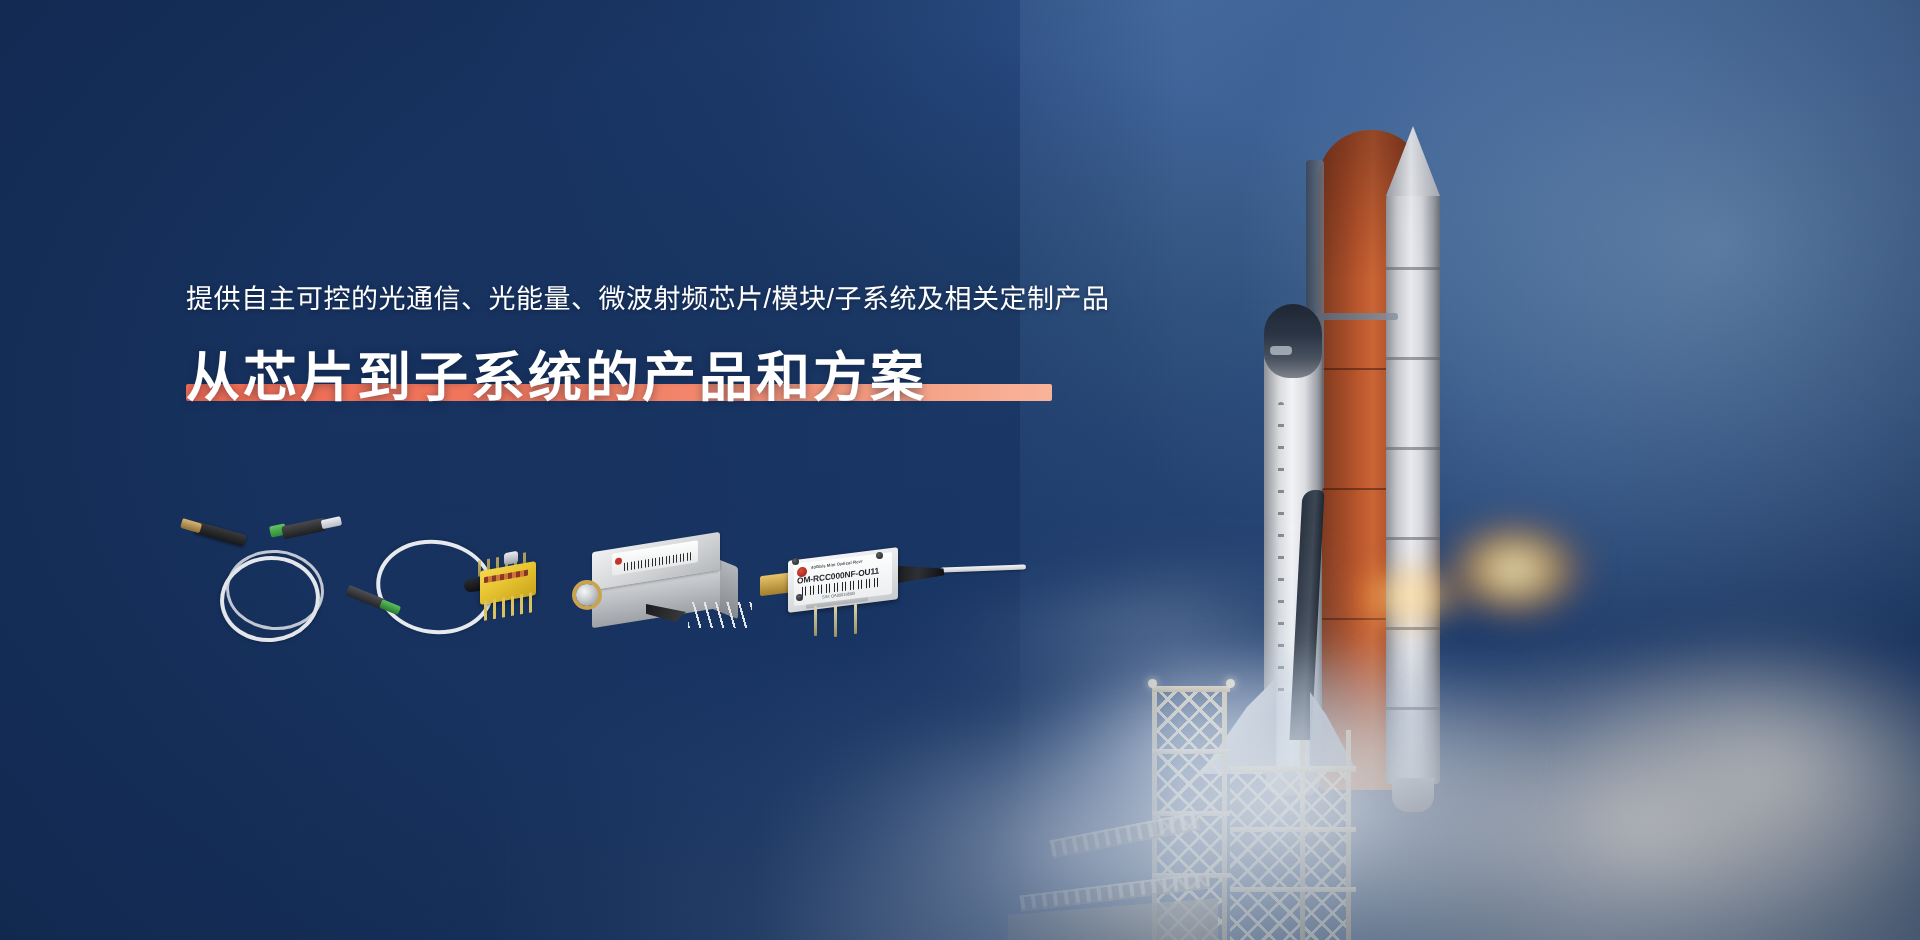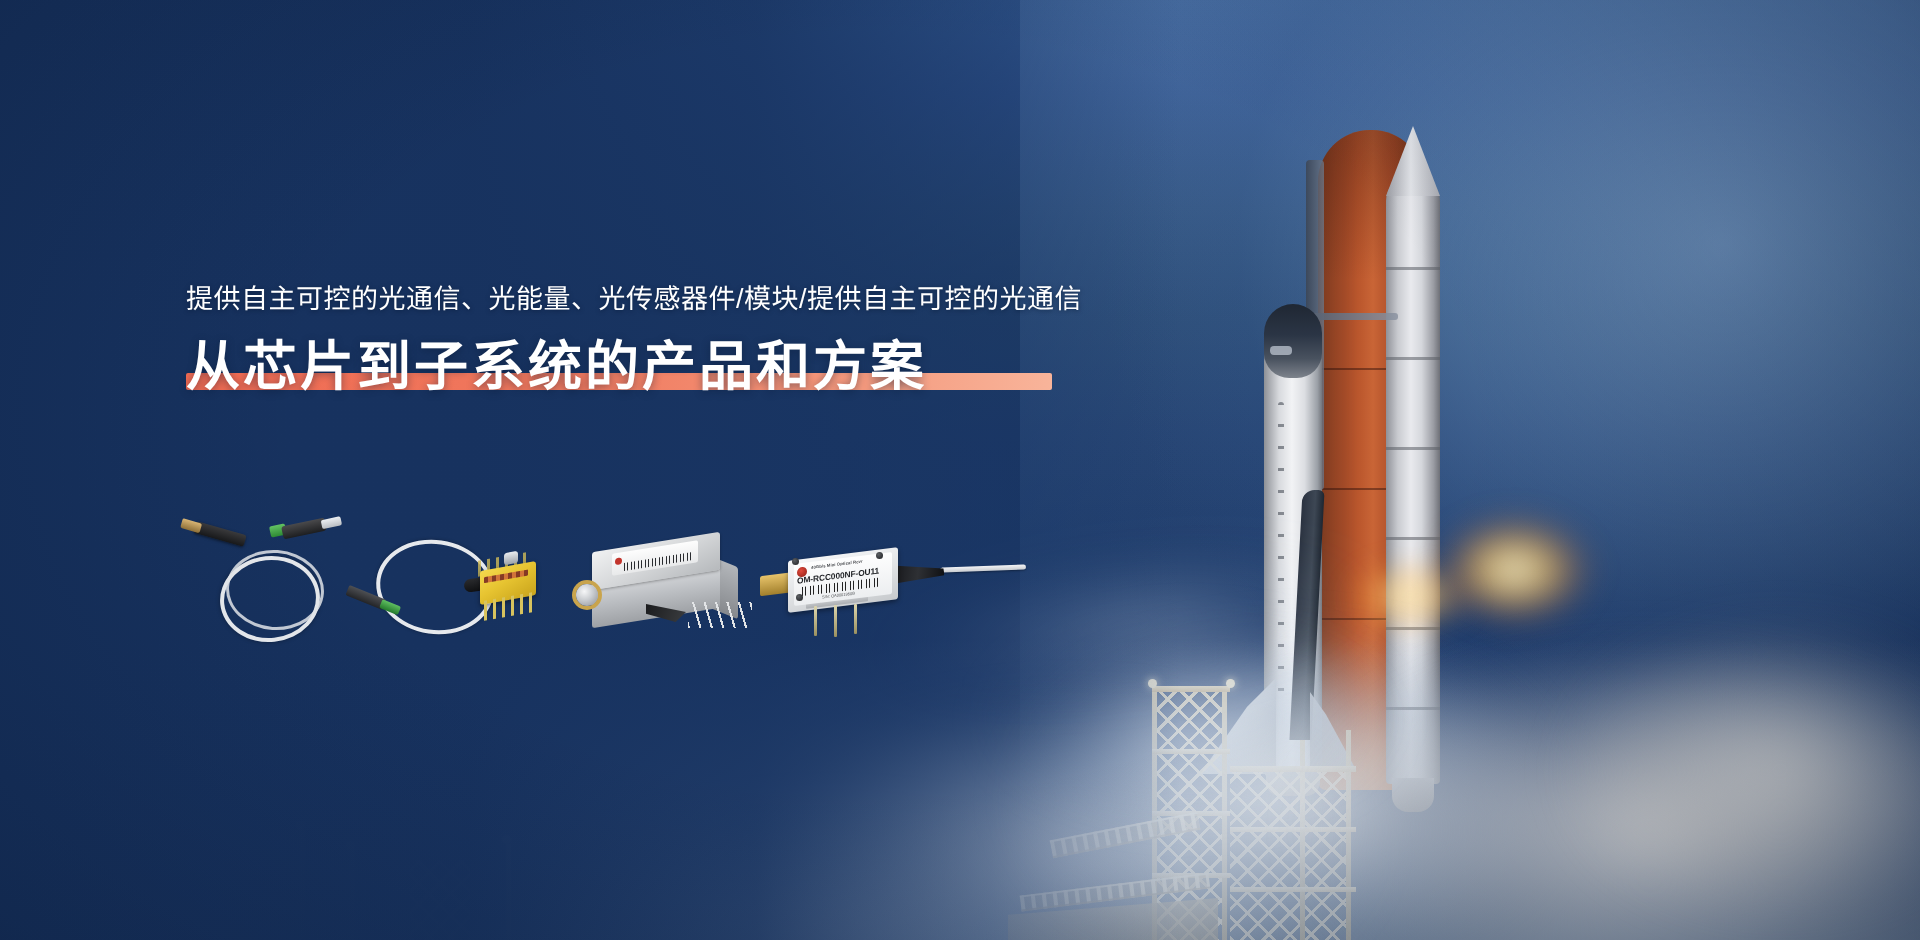--- a/index.html
+++ b/index.html
@@ -211,21 +211,21 @@
     letter-spacing:.5px;
     font-weight:400;
     text-shadow:0 1px 4px rgba(6,20,44,.55);
     white-space:nowrap;
   }
   .sub + .sub{margin-top:7px;}
 
   .headline-wrap{
     position:relative;
     display:inline-block;
-    margin-top:14px;
+    margin-top:25px;
   }
   .headline-bar{
     position:absolute;
     left:0;bottom:6px;
     height:17px;
     width:866px;
     background:linear-gradient(90deg,#ef6a52 0%,#f07a5f 46%,#f59a7e 78%,#f8b49a 100%);
     border-radius:2px;
   }
   .headline{
@@ -509,21 +509,21 @@
   <div class="smoke s2"></div>
   <div class="smoke s3"></div>
   <div class="smoke s4"></div>
   <div class="smoke s6"></div>
   <div class="smoke trail"></div>
 
   <div class="sky-left-fade"></div>
   <div class="vignette"></div>
 
   <div class="copy">
-    <div class="sub">提供自主可控的光通信、光能量、光传感器件/模块/提供自主可控的光通信</div>
+    <div class="sub">提供自主可控的光通信、光能量、微波射频芯片/模块/子系统及相关定制产品</div>
 
     <div class="headline-wrap">
       <div class="headline-bar"></div>
       <div class="headline">从芯片到子系统的产品和方案</div>
     </div>
   </div>
 
   <div class="products">
 
     <div class="prod p1">

